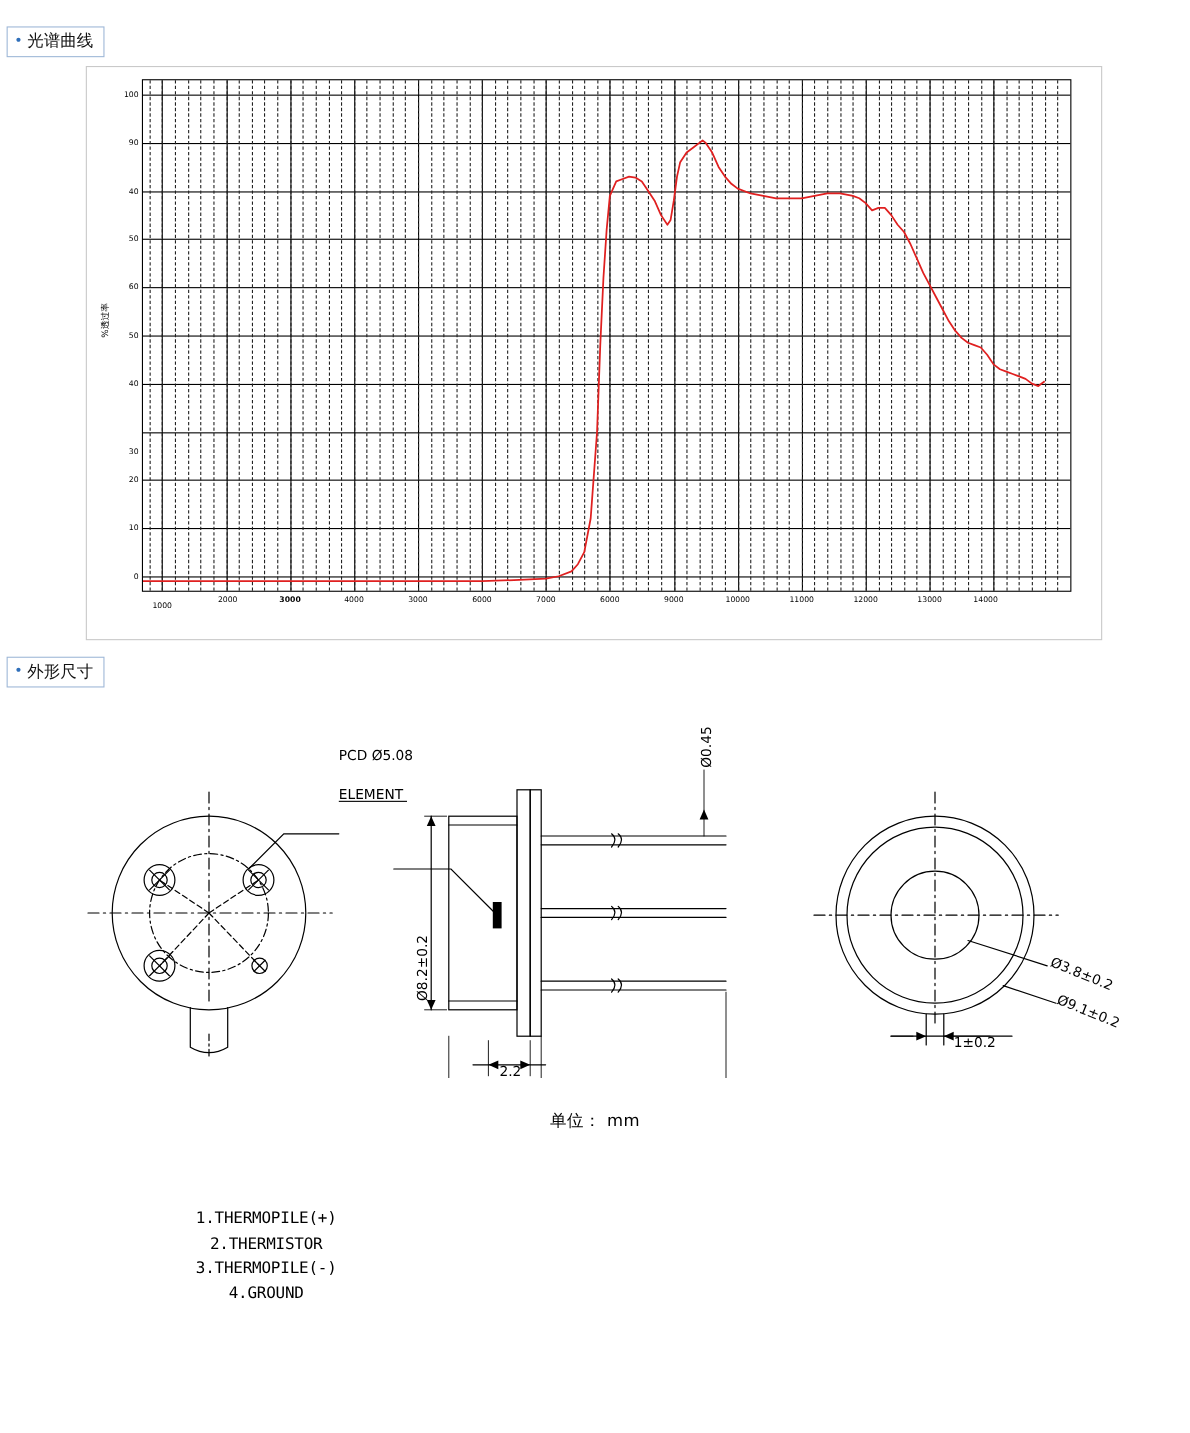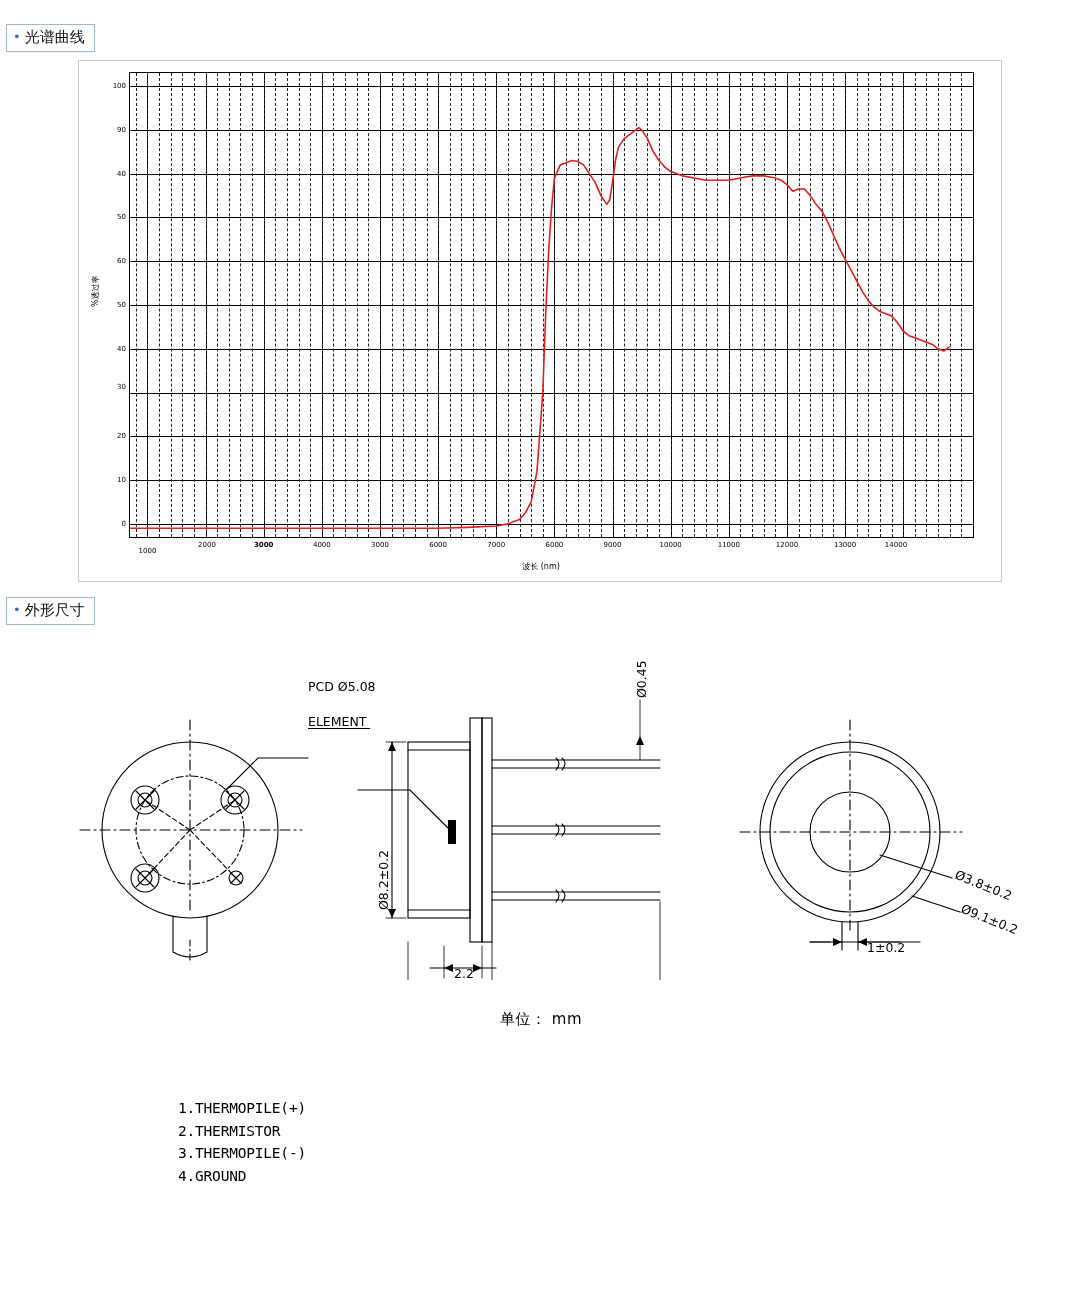--- a/index.html
+++ b/index.html
@@ -126,40 +126,41 @@
     letter-spacing: 0.5px;
   }
   #pinlist {
     position: absolute;
     left: 178px;
     top: 1097px;
     font-family: "DejaVu Sans Mono", monospace;
     font-size: 14.5px;
     line-height: 22.5px;
     letter-spacing: -0.2px;
+    text-align: center;
   }
   #pinlist div { white-space: nowrap; }
 </style>
 </head>
 <body>
 
 <div id="sec1" class="section-head">
   <span class="bullet-dot">•</span><span>光谱曲线</span>
 </div>
 
 <div id="chart-wrap">
   <div id="plot">
       <div class="gl-h" style="top: 450.868px;"></div>
       <div class="ytick" style="top: 450.868px;">0</div>
       <div class="gl-h" style="top: 407.094px;"></div>
       <div class="ytick" style="top: 407.094px;">10</div>
       <div class="gl-h" style="top: 363.321px;"></div>
       <div class="ytick" style="top: 363.321px;">20</div>
       <div class="gl-h" style="top: 319.547px;"></div>
-      <div class="ytick" style="top: 314px;">30</div>
+      <div class="ytick" style="top: 338px;">30</div>
       <div class="gl-h" style="top: 275.774px;"></div>
       <div class="ytick" style="top: 275.774px;">40</div>
       <div class="gl-h" style="top: 232px;"></div>
       <div class="ytick" style="top: 232px;">50</div>
       <div class="gl-h" style="top: 188.226px;"></div>
       <div class="ytick" style="top: 188.226px;">60</div>
       <div class="gl-h" style="top: 144.453px;"></div>
       <div class="ytick" style="top: 144.453px;">50</div>
       <div class="gl-h" style="top: 100.679px;"></div>
       <div class="ytick" style="top: 100.679px;">40</div>
@@ -265,21 +266,20 @@
       <div class="gl-v minor" style="left: 784.862px;"></div>
       <div class="gl-v minor" style="left: 796.49px;"></div>
       <div class="gl-v minor" style="left: 808.117px;"></div>
       <div class="gl-v minor" style="left: 819.745px;"></div>
       <div class="gl-v minor" style="left: 831.372px;"></div>
       <svg width="843" height="464" style="position: absolute; left: 0px; top: 0px;">
         <polyline points="0.00,455.25 17.44,455.25 46.51,455.25 75.58,455.25 104.65,455.25 133.72,455.25 162.79,455.25 191.86,455.25 220.92,455.25 249.99,455.25 279.06,455.25 308.13,455.25 337.20,454.37 366.27,453.06 377.90,450.87 389.52,446.49 395.34,439.92 401.15,428.98 406.97,398.34 412.78,319.55 415.69,240.75 418.59,179.47 421.50,135.70 424.41,105.06 430.22,91.92 436.03,89.74 441.85,87.55 447.66,88.42 453.48,91.92 459.29,100.68 465.10,109.43 470.92,122.57 476.73,131.32 479.64,126.94 482.54,109.43 485.45,87.55 488.36,74.42 494.17,65.66 499.99,61.28 505.80,56.91 508.71,54.72 511.61,56.91 517.43,65.66 523.24,78.79 529.06,87.55 534.87,94.11 540.68,98.49 552.31,102.87 563.94,105.06 575.57,107.25 587.19,107.25 598.82,107.25 610.45,105.06 622.08,102.87 633.70,102.87 645.33,105.06 651.14,107.25 656.96,111.62 662.77,118.19 668.59,116.00 674.40,116.00 680.21,122.57 686.03,131.32 691.84,137.89 697.66,148.83 703.47,161.96 709.28,175.09 715.10,186.04 720.91,196.98 726.72,207.92 732.54,218.87 738.35,227.62 744.17,234.19 749.98,238.57 755.79,240.75 761.61,242.94 767.42,249.51 773.23,258.26 779.05,262.64 784.86,264.83 790.68,267.02 796.49,269.21 802.30,271.40 808.12,275.77 813.93,277.96 819.74,273.58" fill="none" stroke="#e02020" stroke-width="1.6" stroke-linejoin="round"></polyline>
       </svg>
     </div>
   <div id="ylabel">%透过率</div>
-  <div id="xlabel">波长 (nm)</div>
 </div>
 
 <div id="sec2" class="section-head">
   <span class="bullet-dot">•</span><span>外形尺寸</span>
 </div>
 
 <div id="draw-wrap">
   <svg width="1000" height="340" viewBox="0 0 1000 340">
     <g stroke="#000" fill="none" stroke-width="1.1" stroke-linecap="round">
 

